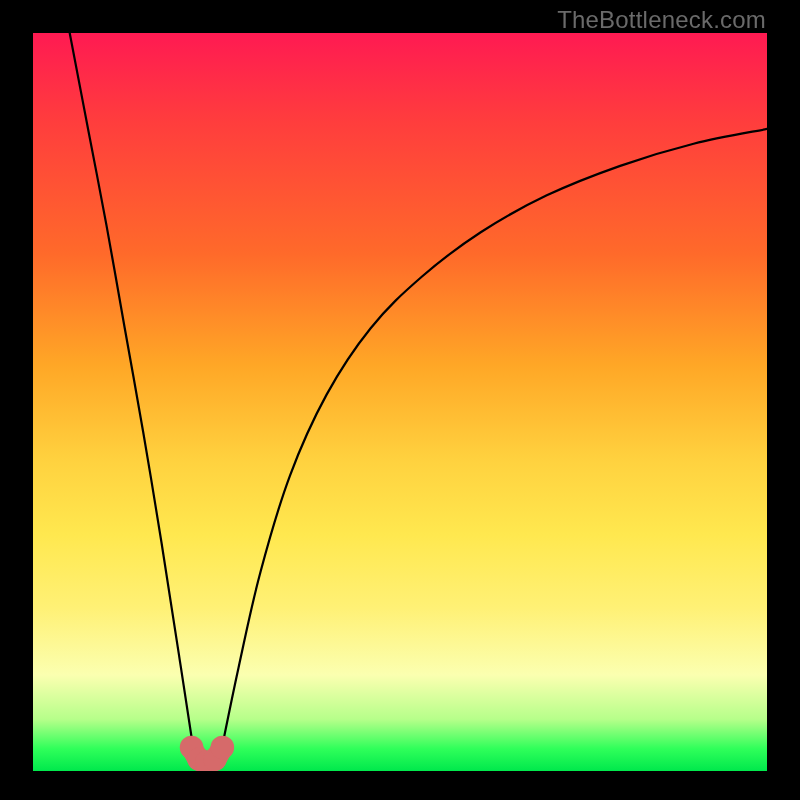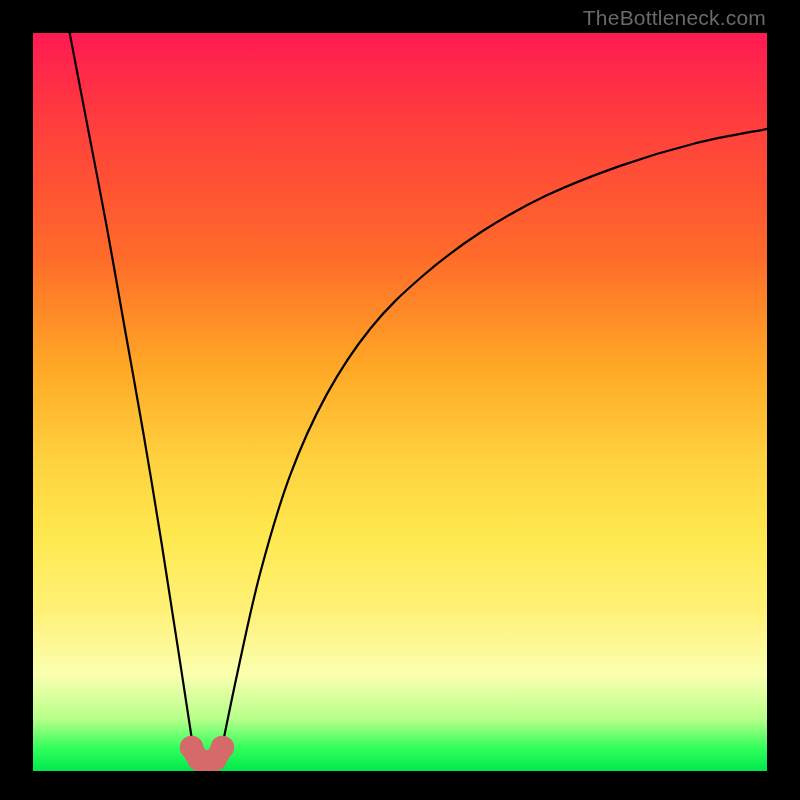--- a/index.html
+++ b/index.html
@@ -31,21 +31,21 @@
       #fff176 78%,
       #fbffb0 87%,
       #b6ff8a 93%,
       #2fff5a 97%,
       #00e84c 100%
     );
   }
   .watermark {
     position: absolute;
     color: #6a6a6a;
-    font-size: 21px;
+    font-size: 24px;
     font-weight: 400;
     letter-spacing: 0.2px;
     white-space: nowrap;
   }
   svg.curve {
     position: absolute;
     top: 0;
     left: 0;
   }
 </style>

